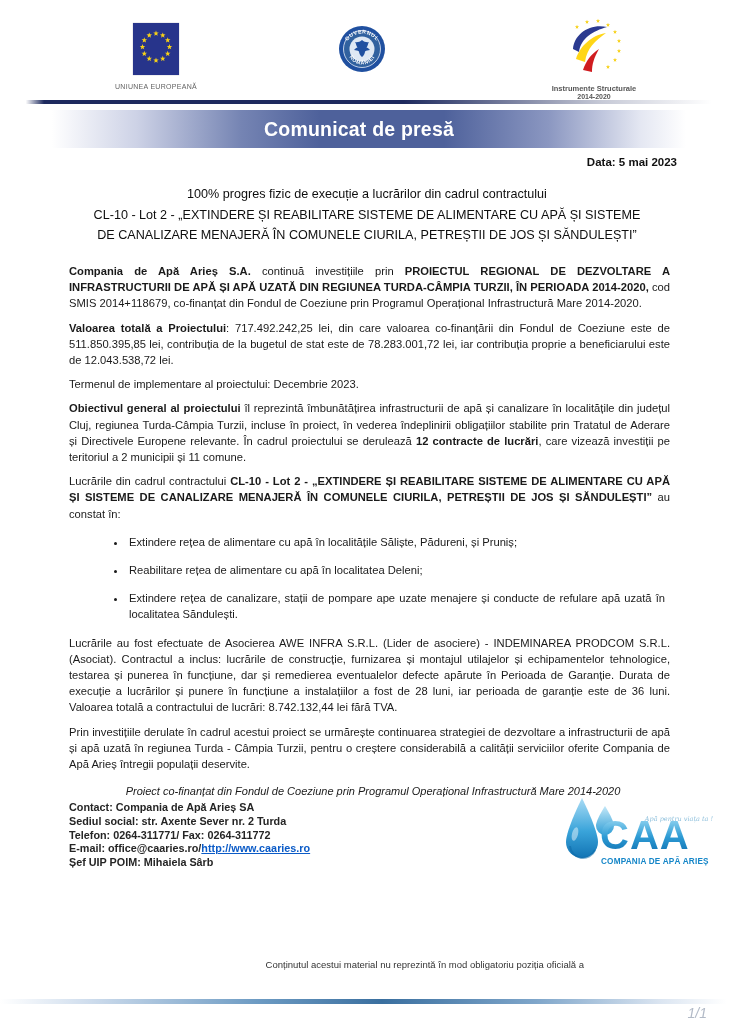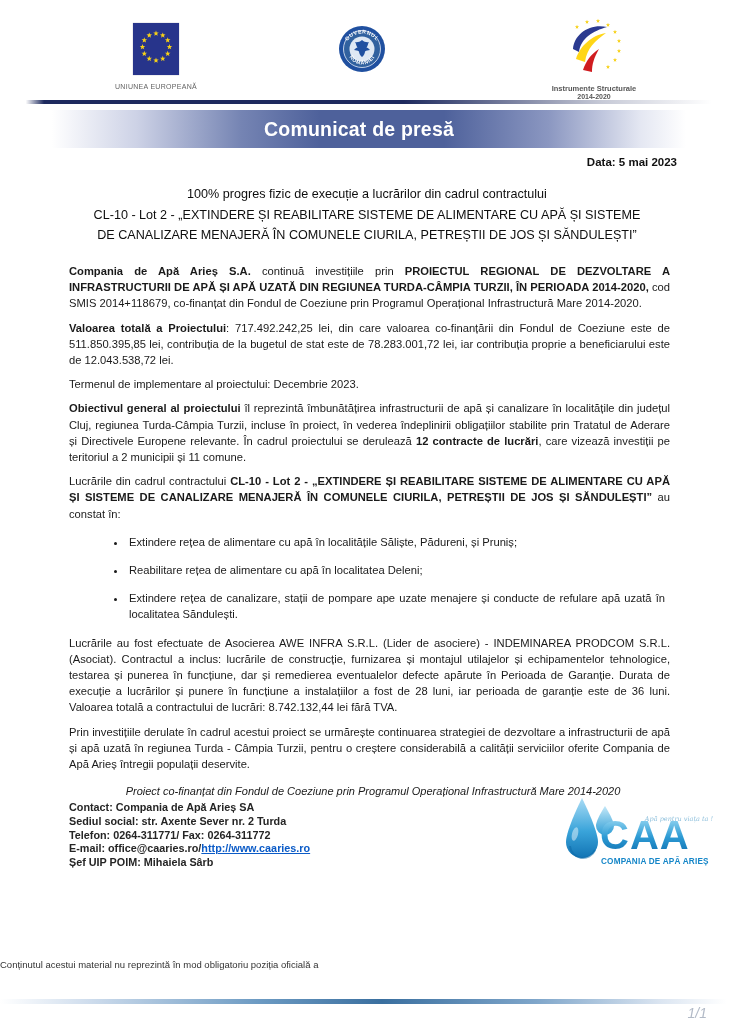--- a/index.html
+++ b/index.html
@@ -43,21 +43,21 @@
   .caa{position:absolute;left:563px;top:788px;width:160px;height:88px;}
   .caa-drops{position:absolute;left:0;top:6px;}
   .caa-tagline{position:absolute;left:72px;top:27px;width:88px;text-align:center;
     font-family:"DejaVu Serif",serif;font-style:italic;font-size:6.5px;color:#8fc0dc;white-space:nowrap;}
   .caa-acronym{position:absolute;left:37px;top:27px;font-size:40px;line-height:40px;font-weight:bold;letter-spacing:1px;
     background:linear-gradient(#8ed2f0 10%,#2d9bd4 55%,#1274b4 95%);-webkit-background-clip:text;background-clip:text;
     color:transparent;text-shadow:0 0 0 rgba(0,0,0,0);}
   .caa-label{position:absolute;left:38px;top:69px;font-size:8.2px;font-weight:bold;color:#1586c8;letter-spacing:.2px;white-space:nowrap;}
 
   
-  .disclaimer{position:absolute;top:959px;left:0;width:584px;text-align:left;font-size:9.5px;line-height:11.8px;color:#333;}
+  .disclaimer{position:absolute;top:959px;left:0;width:584px;text-align:right;font-size:9.5px;line-height:11.8px;color:#333;}
   .footer-line{position:absolute;top:999px;left:0;width:734px;height:5px;
     background:linear-gradient(90deg,rgba(125,160,200,0) 0%,#cfdded 12%,#6d9bc3 35%,#3a6f9f 52%,#7fa6ca 73%,#dbe5f1 90%,rgba(255,255,255,0) 99%);}
   .page-num{position:absolute;top:1005px;right:27px;font-size:14px;color:#b2bac7;font-style:italic;}
 </style>
 </head>
 <body>
 
 <div class="page">
 
   <div class="logo-eu">

